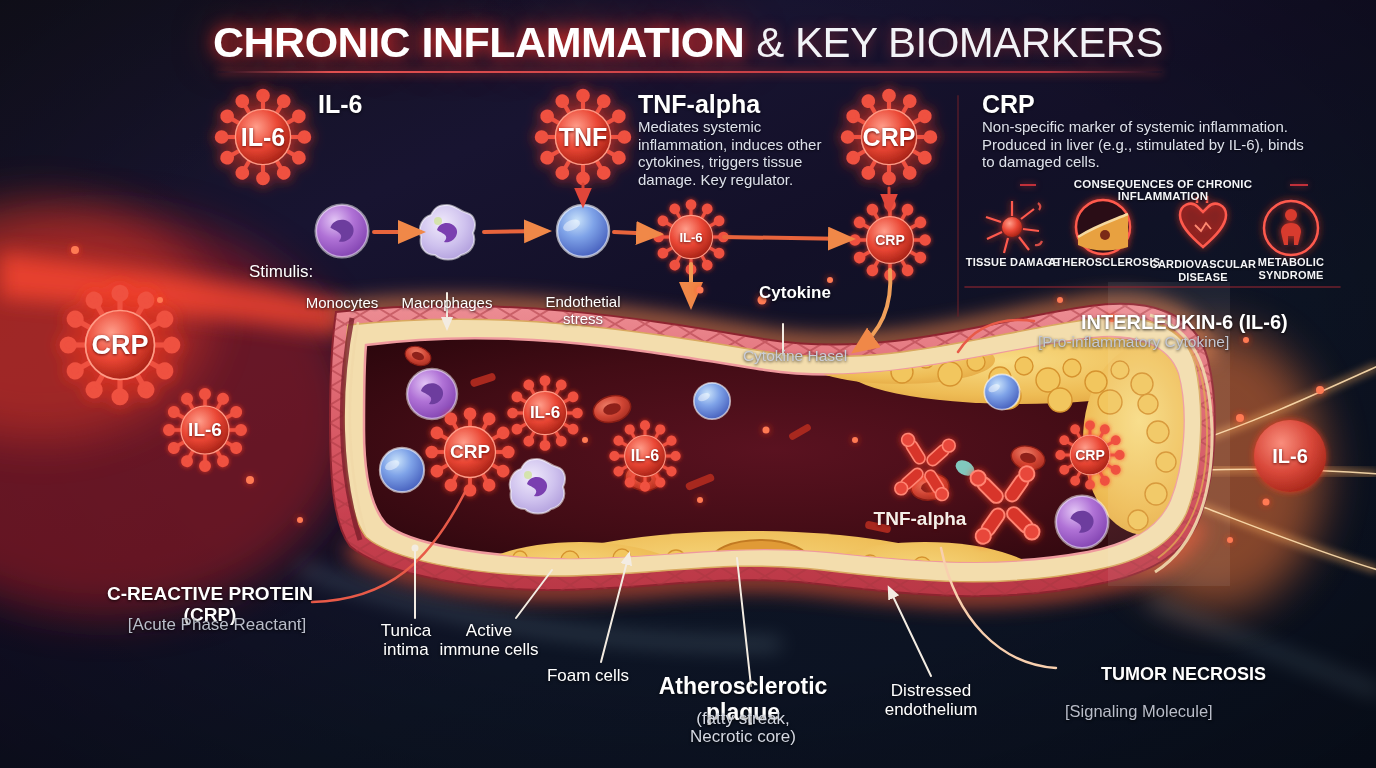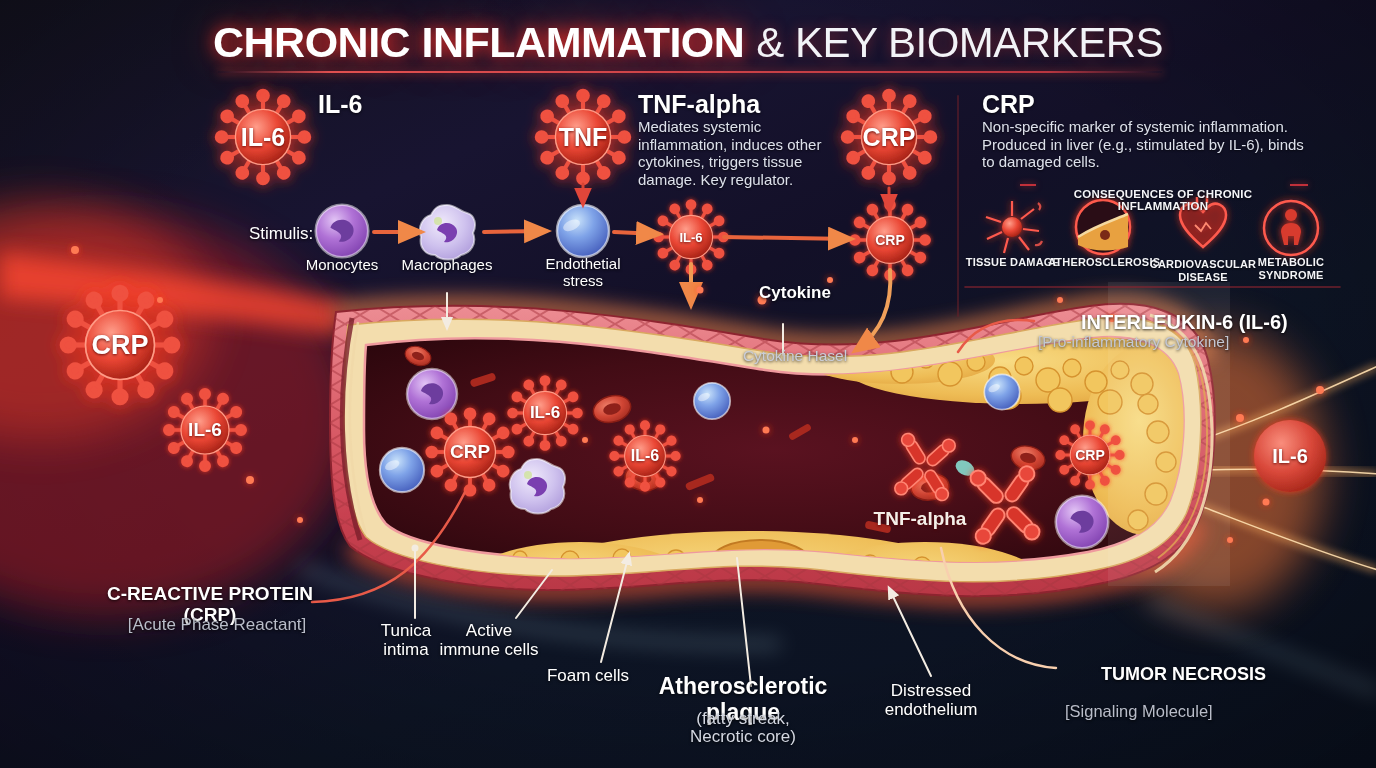--- a/index.html
+++ b/index.html
@@ -18,24 +18,24 @@
   .title-main{font-size:43px;font-weight:700;color:#fff;
     text-shadow:0 0 16px rgba(255,48,40,.95),0 0 40px rgba(255,70,40,.55);}
   .title-rest{font-size:42px;font-weight:300;color:#f2f3f7;margin-left:8px;
     text-shadow:0 0 14px rgba(255,60,50,.45);}
   .title-rule{position:absolute;left:218px;top:71px;width:944px;height:2px;z-index:3;
     background:linear-gradient(90deg,rgba(190,40,50,.05),#e05050 12%,#b83640 88%,rgba(190,40,50,.05));
     box-shadow:0 0 10px rgba(255,70,50,.8);}
   .bm-name{font-size:25px;font-weight:700;text-shadow:0 1px 3px rgba(0,0,0,.7);}
   .bm-desc{font-size:15px;line-height:1.18;color:#dde1eb;text-shadow:0 1px 2px rgba(0,0,0,.6);}
   .cq-head{font-size:11.5px;font-weight:700;letter-spacing:.2px;color:#f4f5f8;text-align:center;
-    text-shadow:0 1px 2px rgba(0,0,0,.7);margin-top:10px;}
+    text-shadow:0 1px 2px rgba(0,0,0,.7);}
   .cq-lbl{font-size:11px;font-weight:700;line-height:1.18;text-align:center;color:#f4f5f8;
     text-shadow:0 1px 2px rgba(0,0,0,.7);letter-spacing:.2px;}
-  .step-lbl{font-size:15px;line-height:1.12;text-shadow:0 1px 3px rgba(0,0,0,.8);}
+  .step-lbl{font-size:15px;line-height:1.12;text-shadow:0 1px 3px rgba(0,0,0,.8);margin-top:38px;}
   .ann{font-size:17px;line-height:1.12;text-shadow:0 1px 3px rgba(0,0,0,.8);}
   .ann-b{font-weight:700;}
   .ann-sub{color:#b9bdc9;font-weight:400;}
   .dash{position:absolute;height:2px;background:#c0303a;z-index:3;box-shadow:0 0 6px rgba(255,60,50,.6);}
 </style>
 </head>
 <body>
 
 <div class="stage">
 

